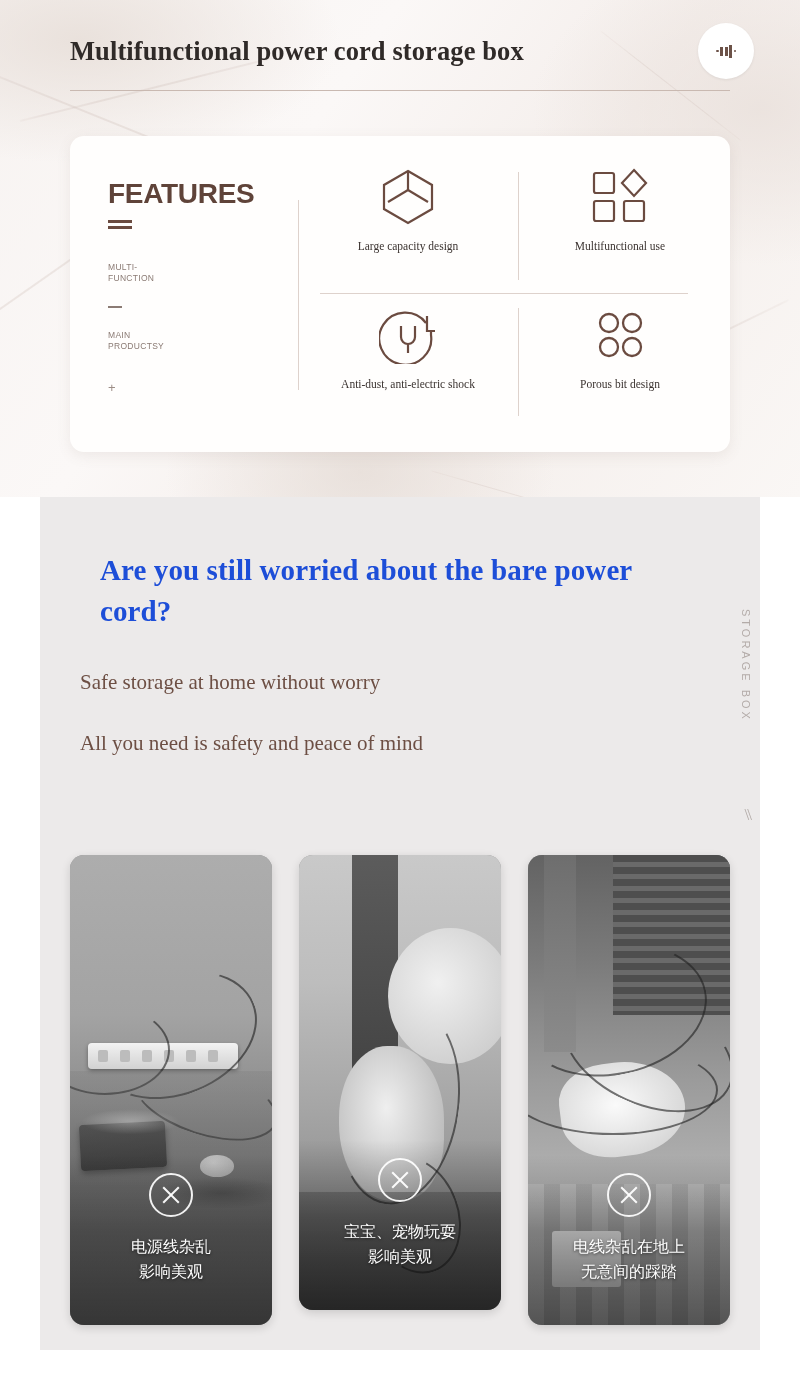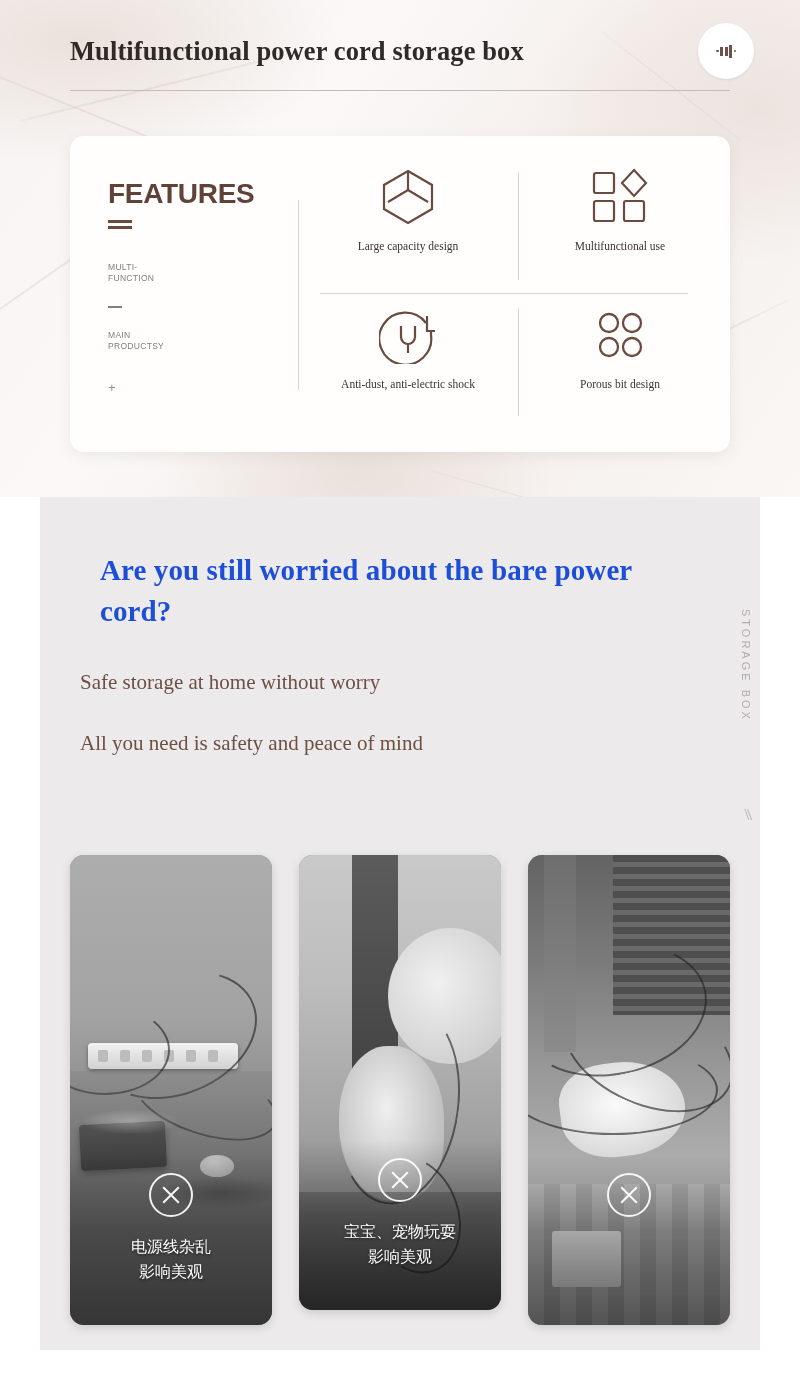--- a/index.html
+++ b/index.html
@@ -523,17 +523,21 @@
           <div class="ph3-leg"></div>
           <div class="ph3-floor"></div>
           <div class="ph3-shoe"></div>
           <div class="ph3-box"></div>
           <div class="cable" style="left:-10px; top:90px; width:190px; height:130px; transform:rotate(-12deg);"></div>
           <div class="cable" style="left:30px; top:140px; width:180px; height:110px; transform:rotate(24deg);"></div>
           <div class="cable" style="left:-20px; top:190px; width:210px; height:90px;"></div>
         </div>
         <div class="card-overlay"></div>
         <div class="x-circle"></div>
+        <div class="card-caption">
+          <span>电线杂乱在地上</span><br>
+          <span>无意间的踩踏</span>
+        </div>
       </div>
 
     </div>
   </div>
 </div>
 
 </body></html>

